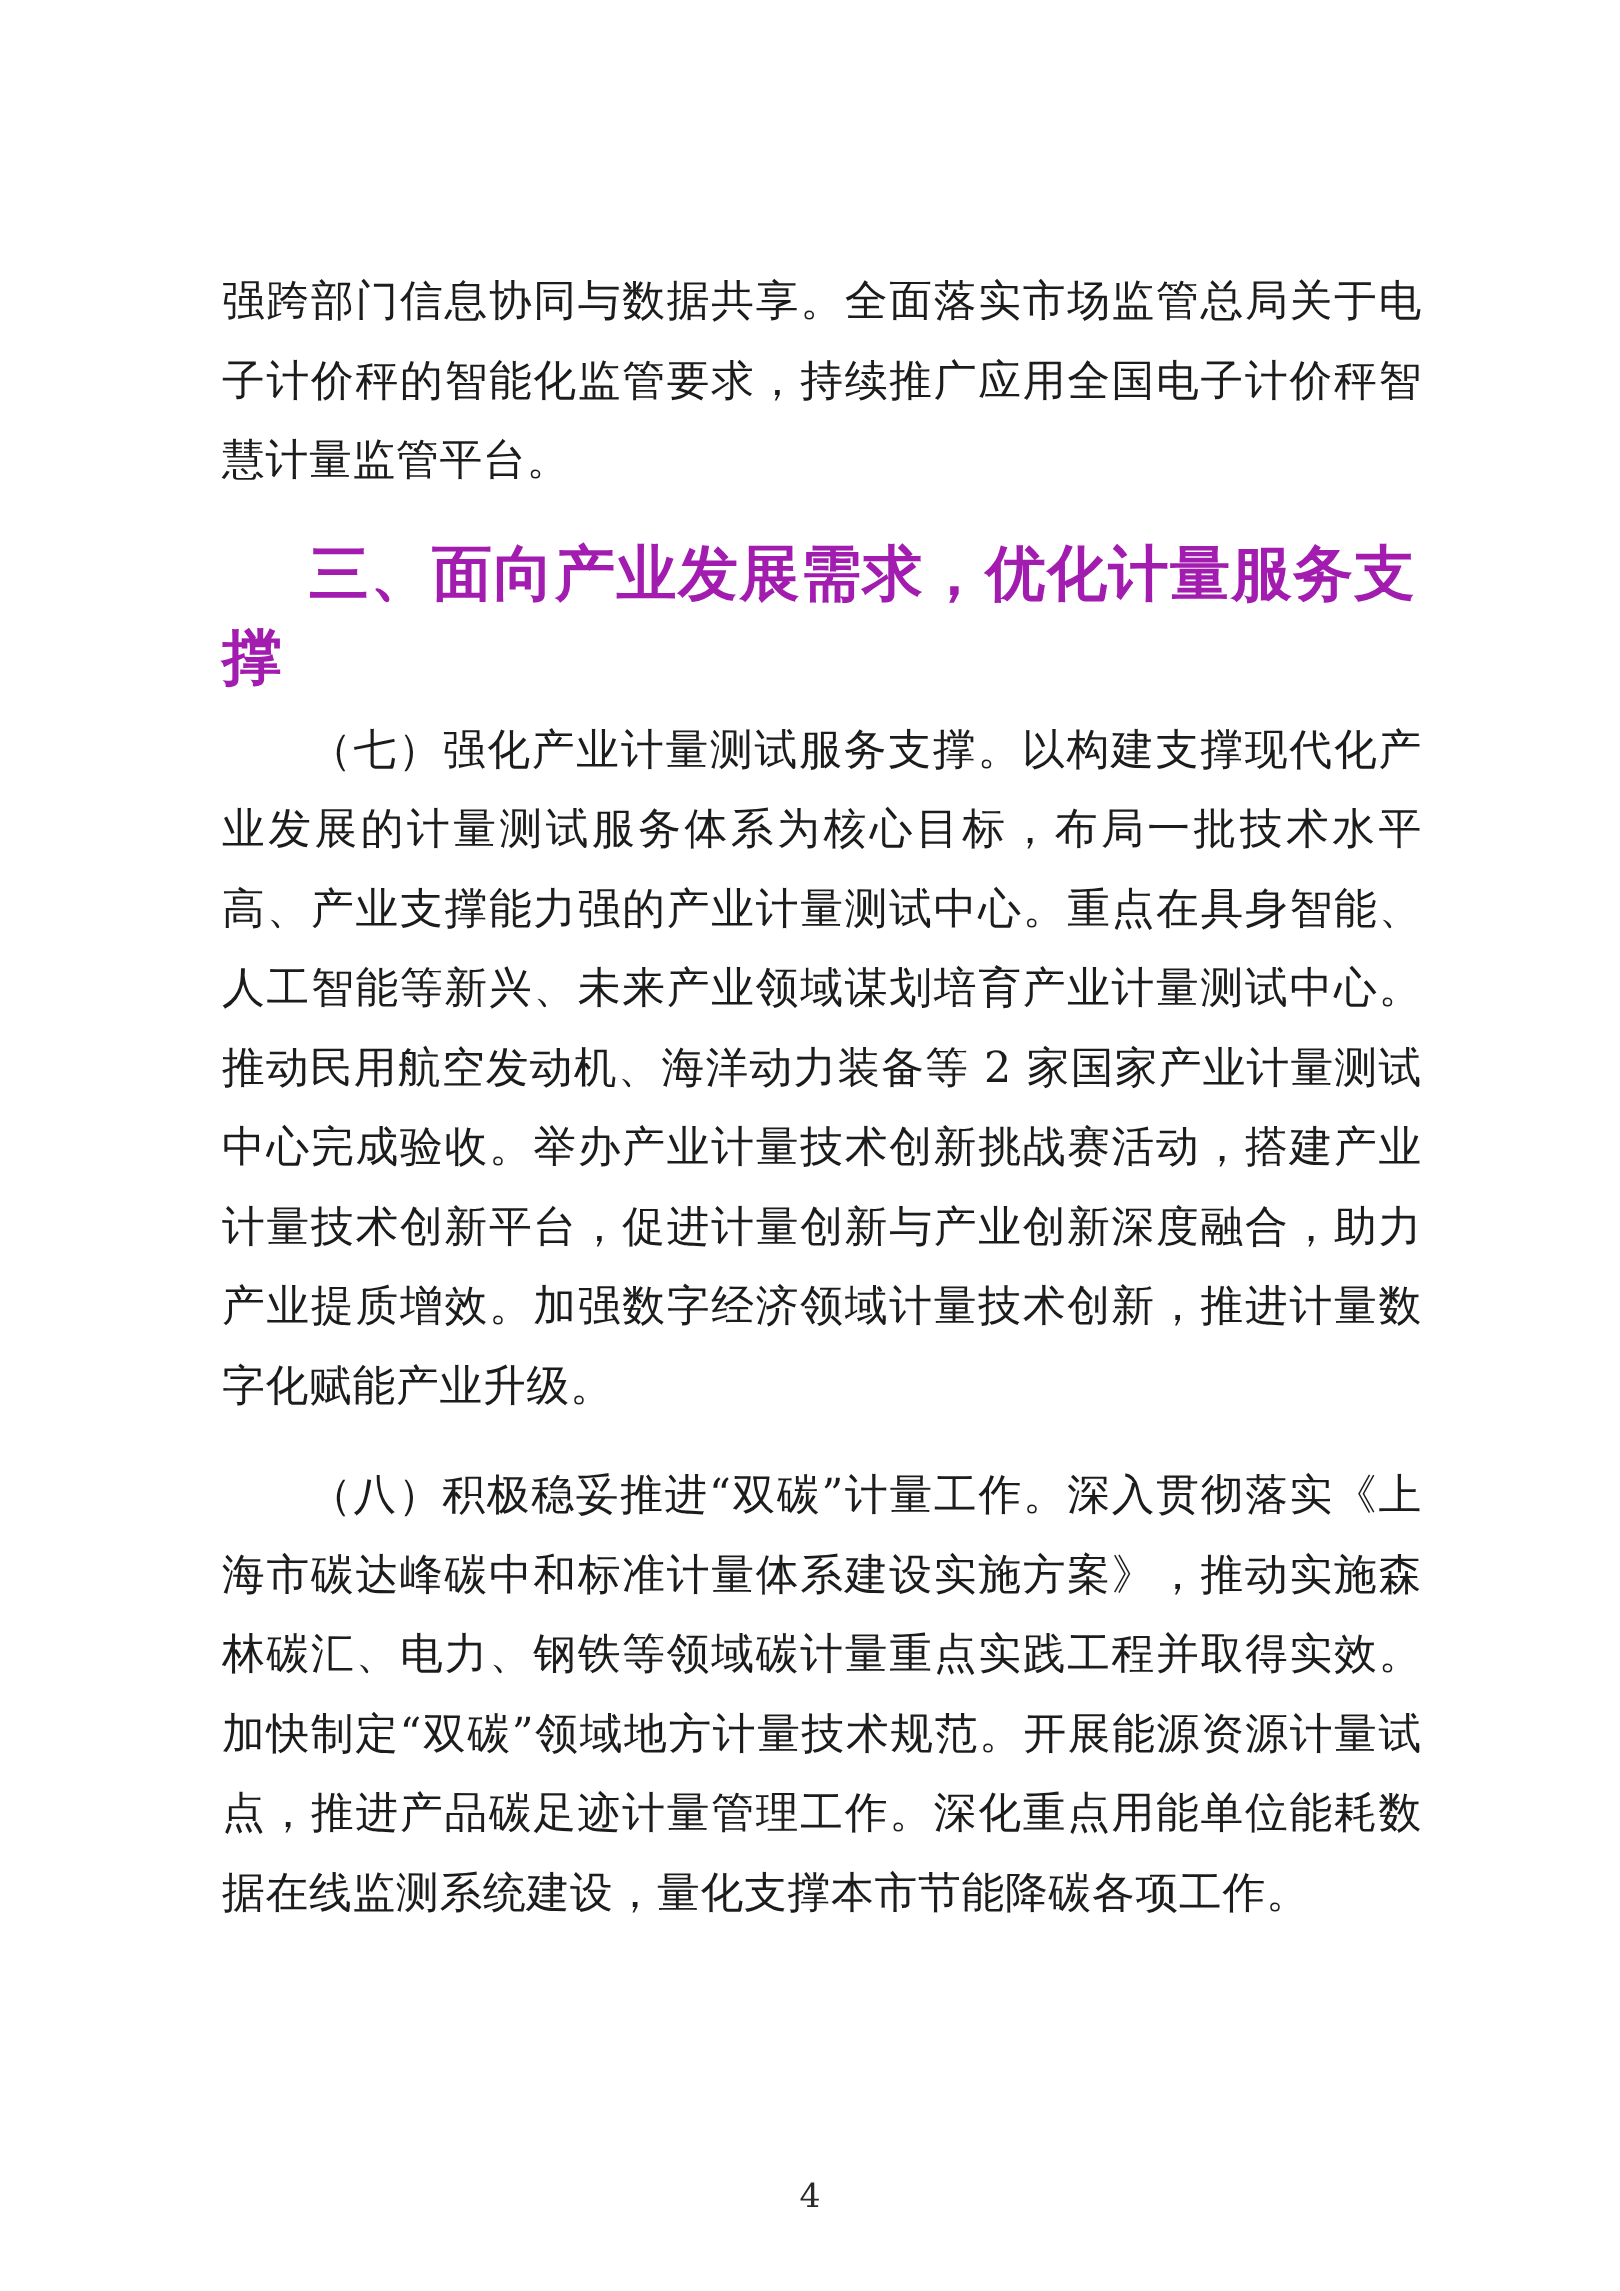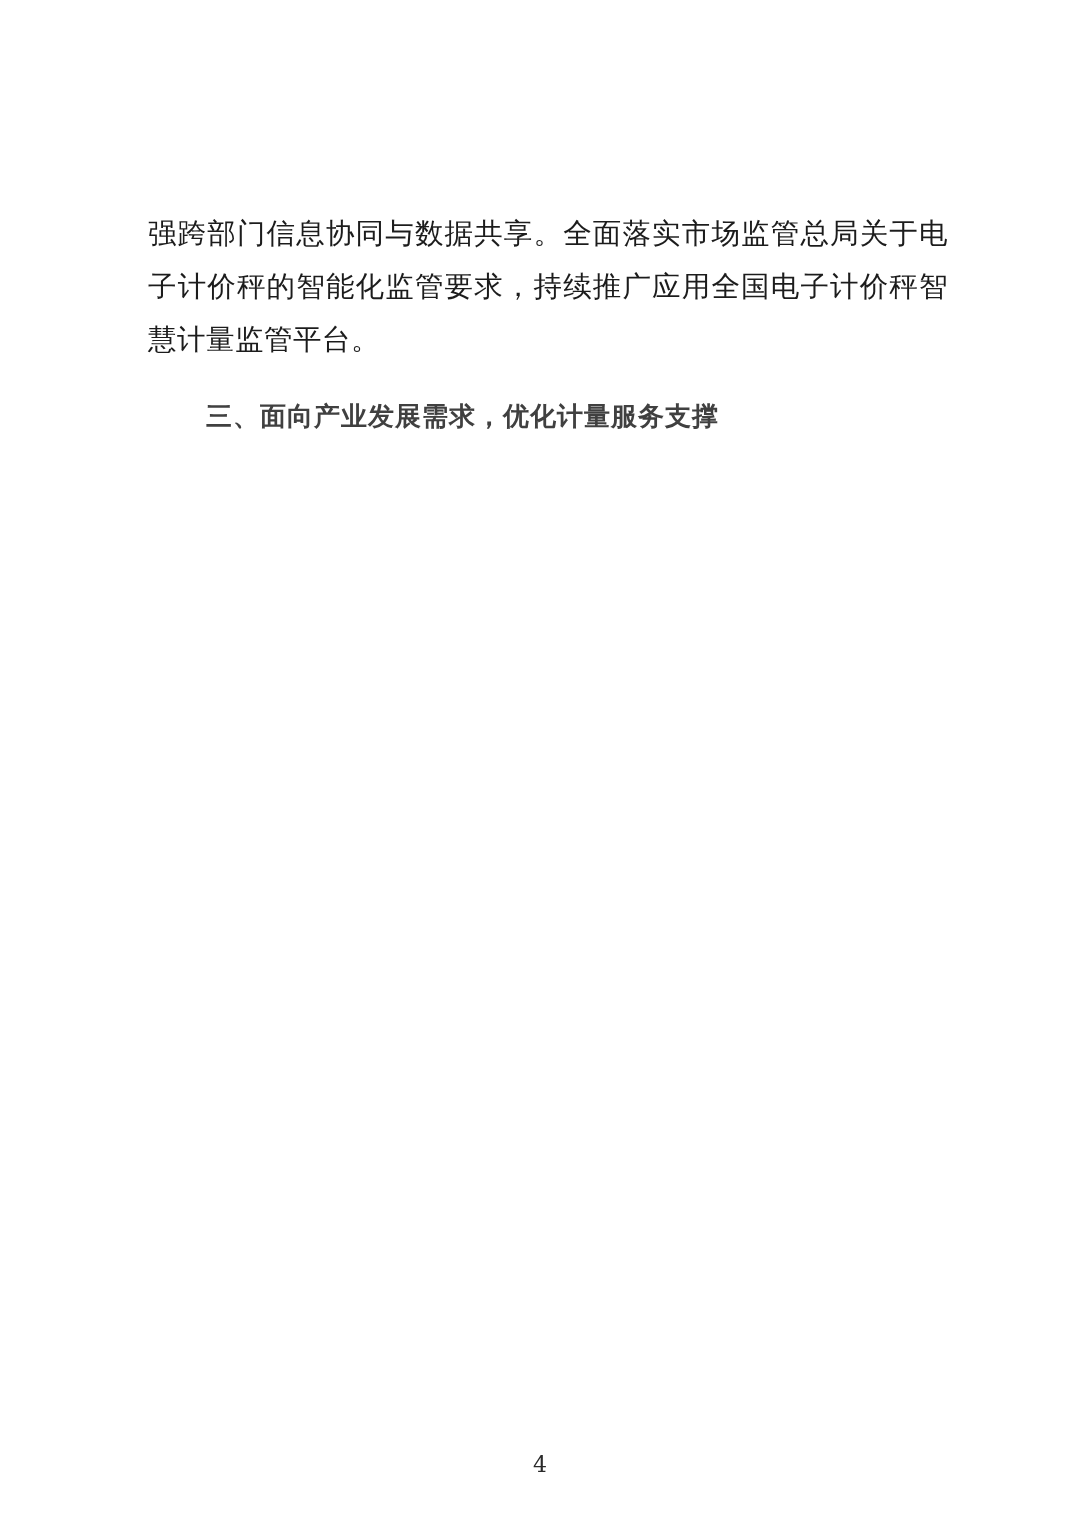--- a/index.html
+++ b/index.html
@@ -13,45 +13,45 @@
     position: relative;
     background: #ffffff;
     box-sizing: border-box;
     font-family: "DejaVu Serif", "Liberation Serif", serif;
     color: #1a1a1a;
     overflow: hidden;
   }
   .content {
     position: absolute;
     left: 148px;
-    top: 207px;
+    top: 174px;
     width: 800px;
   }
   .para {
     font-size: 28.5px;
     line-height: 53px;
     text-align: justify;
     text-justify: inter-ideograph;
     letter-spacing: 0.5px;
     margin: 0 0 4px 0;
     color: #1c1c1c;
   }
   .para.cont {
     text-indent: 0;
   }
   .para.indent {
     text-indent: 58px;
   }
   .heading {
-    font-size: 26px;
+    font-size: 40px;
     line-height: 56px;
     font-weight: bold;
     text-indent: 58px;
     margin: 10px 0 6px 0;
-    color: #404040;
+    color: #a21caf;
     letter-spacing: 1px;
   }
   .spacer-sm { height: 8px; }
   .spacer-md { height: 16px; }
   .page-number {
     position: absolute;
     left: 0;
     right: 0;
     top: 1452px;
     text-align: center;
@@ -65,23 +65,25 @@
 
 <div class="page">
   <div class="content">
 
     <p class="para cont">强跨部门信息协同与数据共享。全面落实市场监管总局关于电子计价秤的智能化监管要求，持续推广应用全国电子计价秤智慧计量监管平台。</p>
 
     <div class="spacer-sm"></div>
 
     <h2 class="heading">三、面向产业发展需求，优化计量服务支撑</h2>
 
+    <p class="para indent">（七）强化产业计量测试服务支撑。以构建支撑现代化产业发展的计量测试服务体系为核心目标，布局一批技术水平高、产业支撑能力强的产业计量测试中心。重点在具身智能、人工智能等新兴、未来产业领域谋划培育产业计量测试中心。推动民用航空发动机、海洋动力装备等 2 家国家产业计量测试中心完成验收。举办产业计量技术创新挑战赛活动，搭建产业计量技术创新平台，促进计量创新与产业创新深度融合，助力产业提质增效。加强数字经济领域计量技术创新，推进计量数字化赋能产业升级。</p>
 
     <div class="spacer-md"></div>
 
+    <p class="para indent">（八）积极稳妥推进“双碳”计量工作。深入贯彻落实《上海市碳达峰碳中和标准计量体系建设实施方案》，推动实施森林碳汇、电力、钢铁等领域碳计量重点实践工程并取得实效。加快制定“双碳”领域地方计量技术规范。开展能源资源计量试点，推进产品碳足迹计量管理工作。深化重点用能单位能耗数据在线监测系统建设，量化支撑本市节能降碳各项工作。</p>
 
     <div class="spacer-md"></div>
 
 
   </div>
 
   <div class="page-number">4</div>
 </div>
 
 </body></html>

